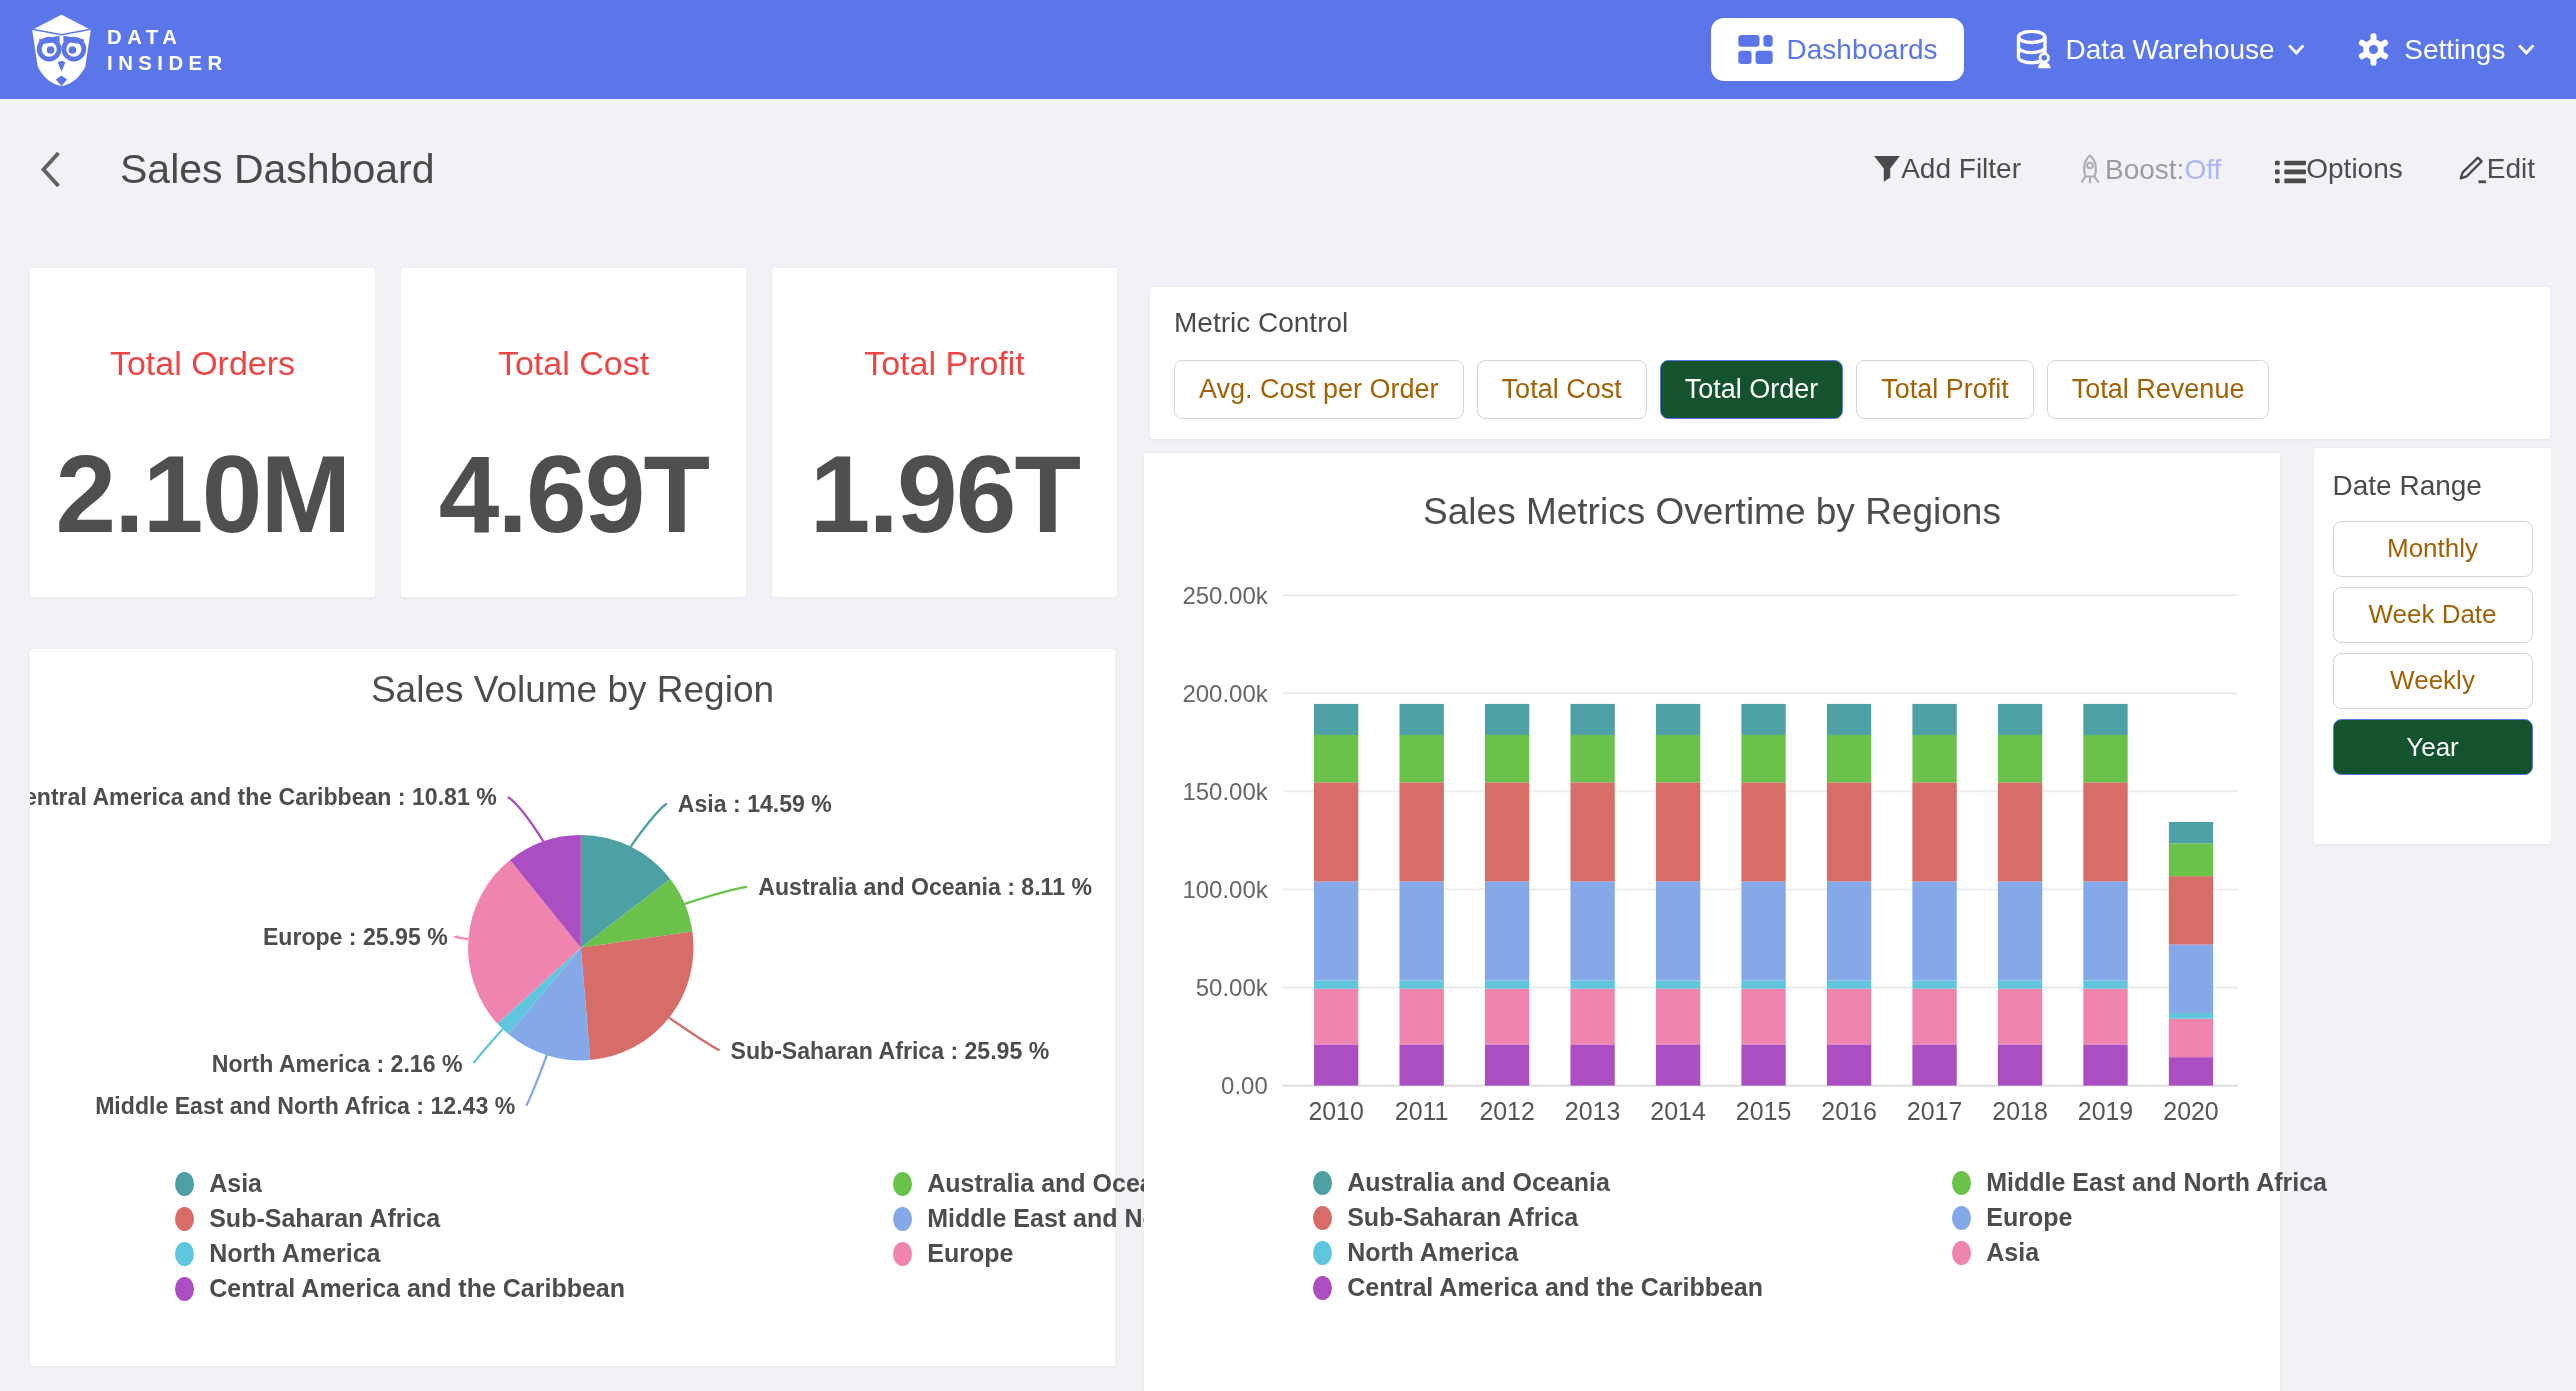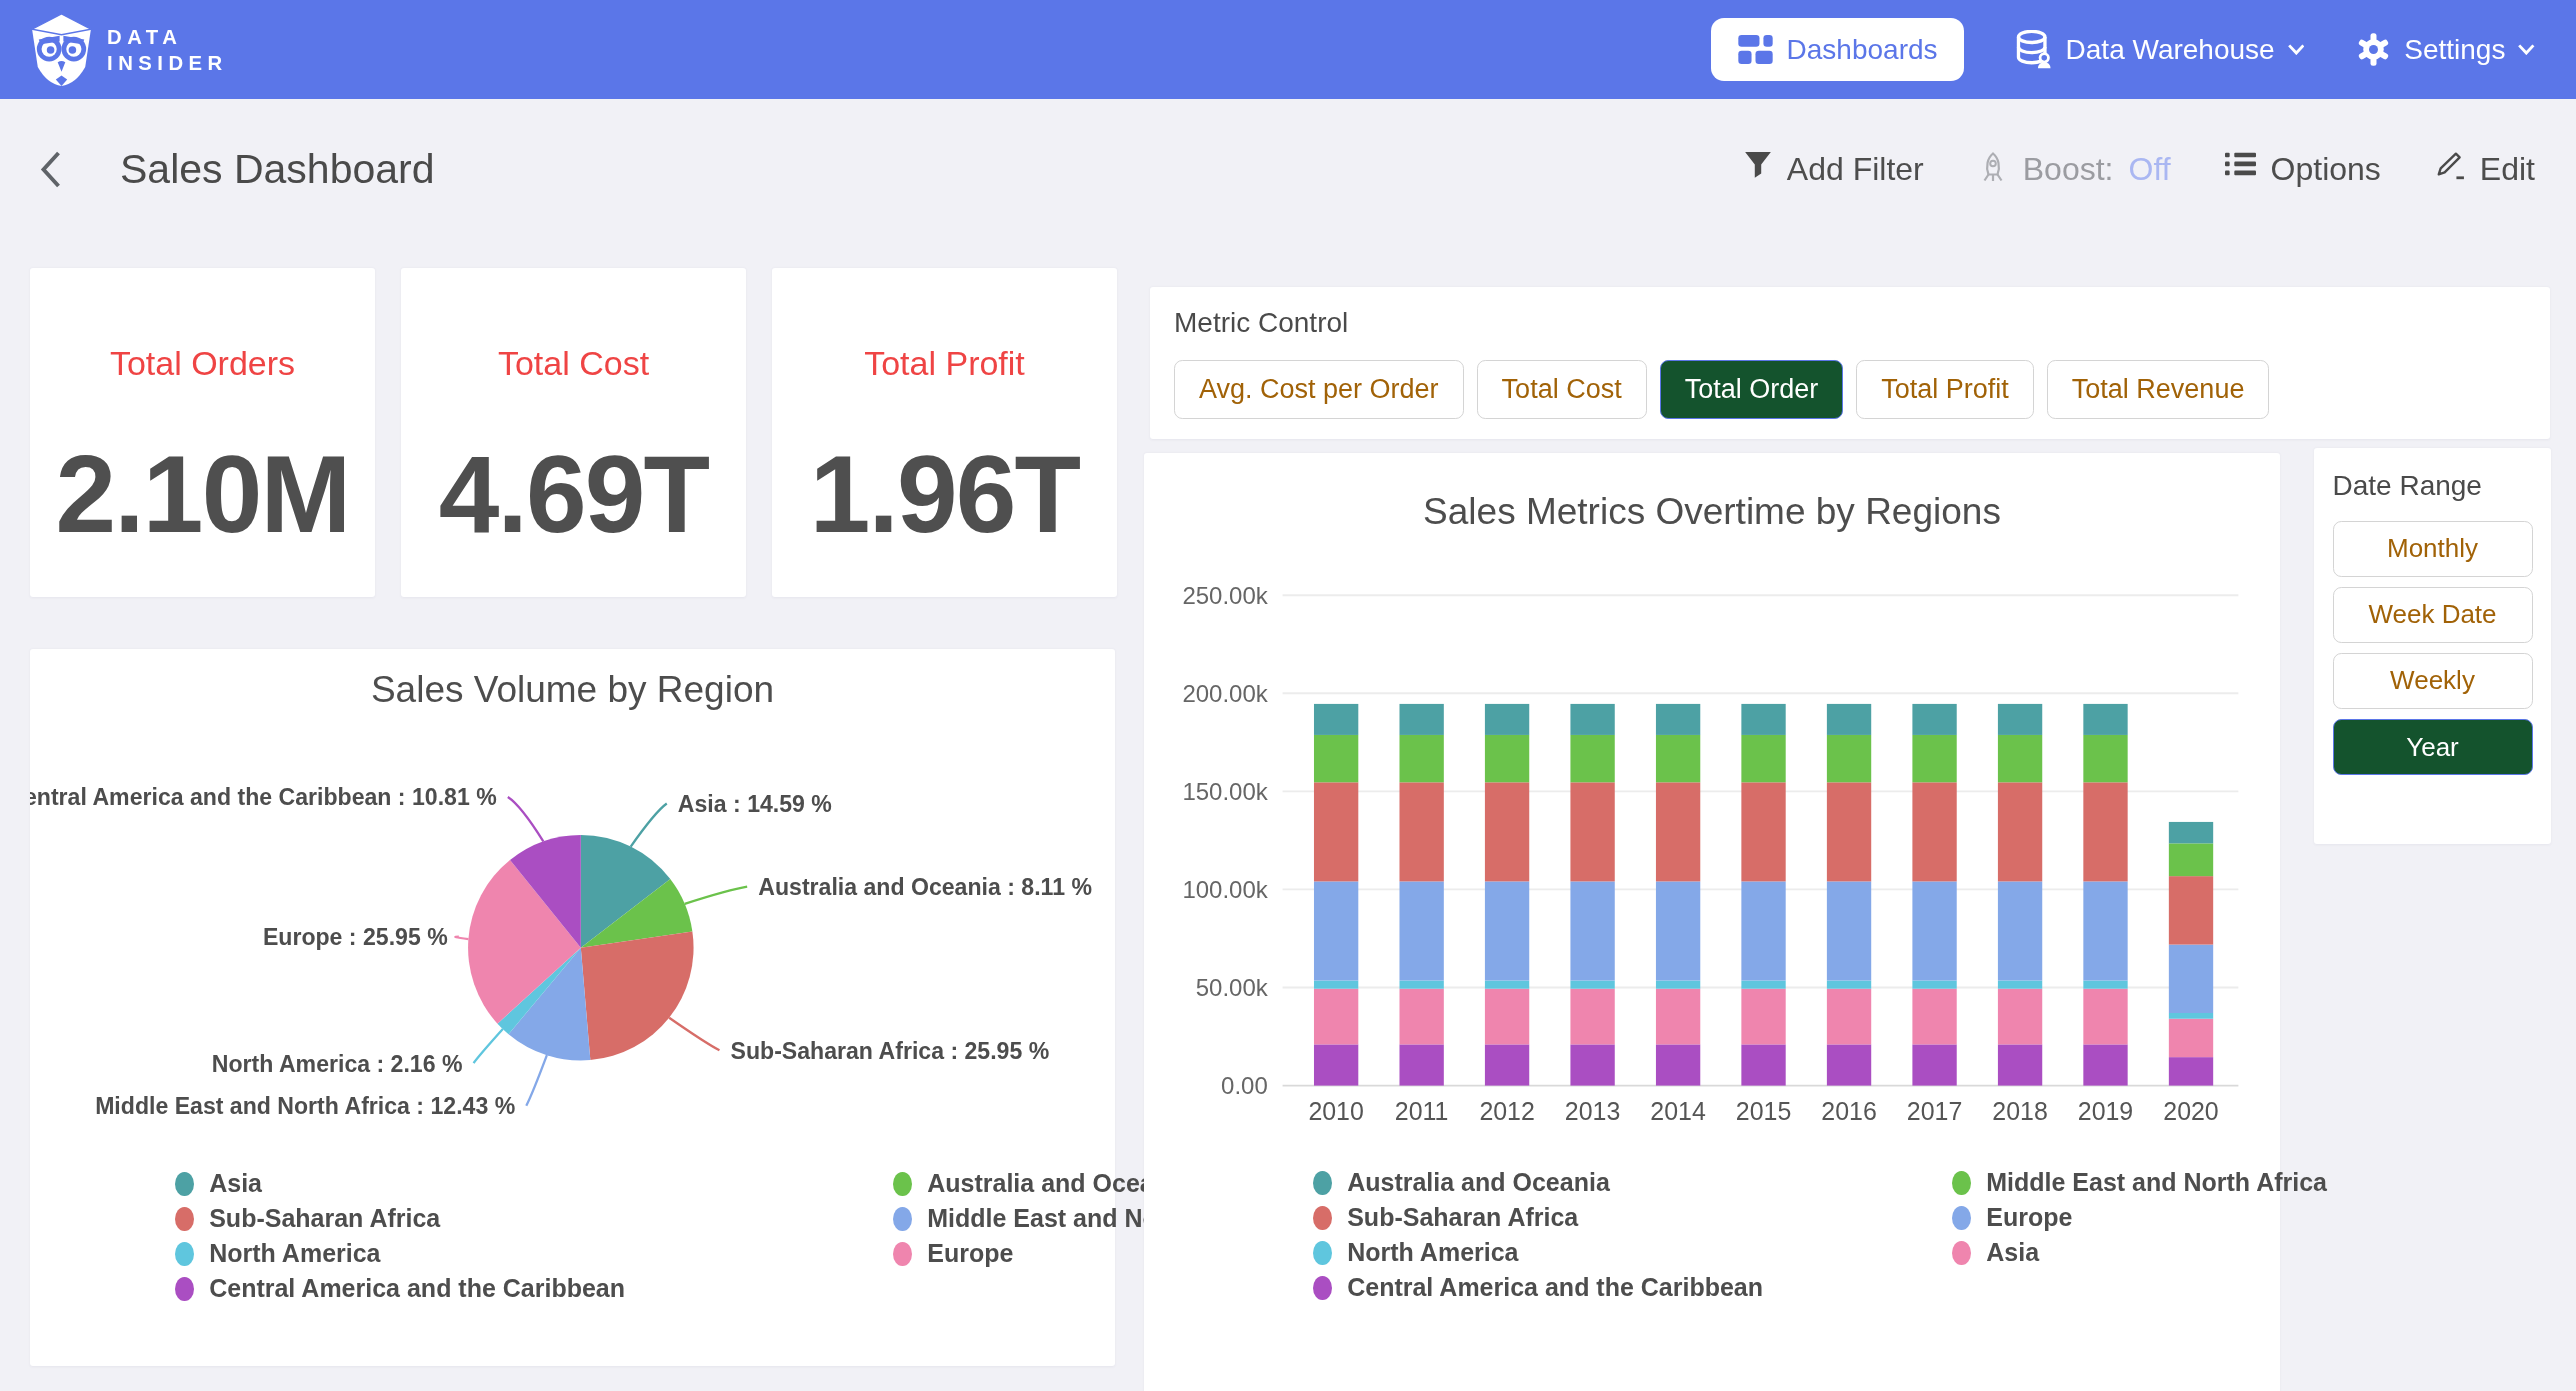--- a/index.html
+++ b/index.html
@@ -16,21 +16,21 @@
   .nav-pill { display:flex; align-items:center; gap:13px; background:#fff; color:#5b76e8;
               border-radius:13px; height:63px; padding:0 26px; font-size:28px; font-weight:500; cursor:pointer; }
   .nav-item { display:flex; align-items:center; gap:13px; color:#fff; font-size:28px; cursor:pointer; }
 
   
   .pagehead { position:absolute; left:0; top:99px; width:2576px; height:140px;
               display:flex; align-items:center; }
   .back { margin-left:37px; display:flex; align-items:center; cursor:pointer; }
   .page-title { margin-left:55px; font-size:41px; color:#4a4a4a; }
   .actions { margin-left:auto; display:flex; align-items:center; gap:54px; margin-right:41px; }
-  .action { display:flex; align-items:flex-start; gap:15px; font-size:32px; color:#4d4d4d; cursor:pointer; }
+  .action { display:flex; align-items:flex-end; font-size:28px; color:#4d4d4d; cursor:pointer; }
   .action.dim { color:#9b9ca1; cursor:default; }
   .boost-off { color:#aab7f2; font-weight:500; }
 
   
   .card { position:absolute; background:#fff; border-radius:3px; box-shadow:0 0.9px 2.8px rgba(50,50,90,.06); }
 
   .kpi { width:345px; height:329px; top:268px; text-align:center; }
   .kpi-label { margin-top:76px; font-size:34px; color:#ef4444; }
   .kpi-value { margin-top:48px; font-size:109px; font-weight:600; color:#4f4f4f; letter-spacing:-1.8px; }
 

